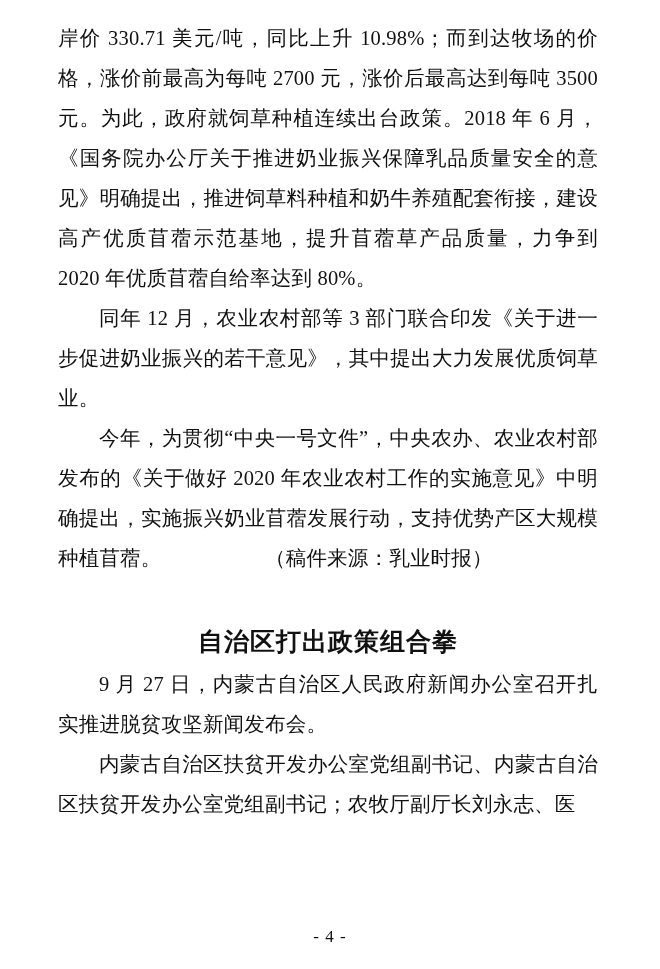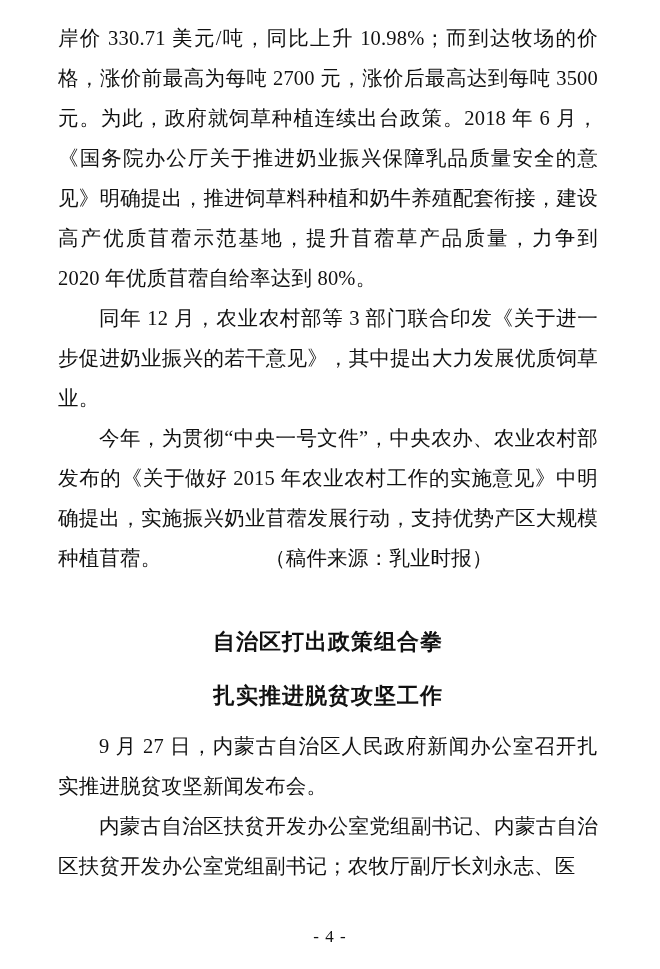--- a/index.html
+++ b/index.html
@@ -33,21 +33,21 @@
     margin: 0 0 0 0;
     text-indent: 0;
   }
   .para.indent {
     text-indent: 41px;
   }
   .spacer-block {
     height: 34px;
   }
   .heading {
-    font-size: 22px;
+    font-size: 25px;
     font-weight: bold;
     text-align: center;
     line-height: 44px;
     letter-spacing: 1px;
     margin: 0;
   }
   .heading.first {
     margin-top: 8px;
   }
   .heading.second {
@@ -68,26 +68,25 @@
 </style>
 </head>
 <body>
 
 <div class="page">
 
   <p class="para">岸价 330.71 美元/吨，同比上升 10.98%；而到达牧场的价格，涨价前最高为每吨 2700 元，涨价后最高达到每吨 3500 元。为此，政府就饲草种植连续出台政策。2018 年 6 月，《国务院办公厅关于推进奶业振兴保障乳品质量安全的意见》明确提出，推进饲草料种植和奶牛养殖配套衔接，建设高产优质苜蓿示范基地，提升苜蓿草产品质量，力争到 2020 年优质苜蓿自给率达到 80%。</p>
 
   <p class="para indent">同年 12 月，农业农村部等 3 部门联合印发《关于进一步促进奶业振兴的若干意见》，其中提出大力发展优质饲草业。</p>
 
-  <p class="para indent">今年，为贯彻“中央一号文件”，中央农办、农业农村部发布的《关于做好 2015 年农业农村工作的实施意见》中明确提出，实施振兴奶业苜蓿发展行动，支持优势产区大规模种植苜蓿。　　　　　（稿件来源：乳业时报）</p>
+  <p class="para indent">今年，为贯彻“中央一号文件”，中央农办、农业农村部发布的《关于做好 2020 年农业农村工作的实施意见》中明确提出，实施振兴奶业苜蓿发展行动，支持优势产区大规模种植苜蓿。　　　　　（稿件来源：乳业时报）</p>
 
   <div class="spacer-block"></div>
 
   <h1 class="heading first">自治区打出政策组合拳</h1>
-  <h1 class="heading second">扎实推进脱贫攻坚工作</h1>
 
   <p class="para indent">9 月 27 日，内蒙古自治区人民政府新闻办公室召开扎实推进脱贫攻坚新闻发布会。</p>
 
   <p class="para indent">内蒙古自治区扶贫开发办公室党组副书记、内蒙古自治区扶贫开发办公室党组副书记；农牧厅副厅长刘永志、医</p>
 
 </div>
 
 <div class="footer">- 4 -</div>
 
 </body></html>

